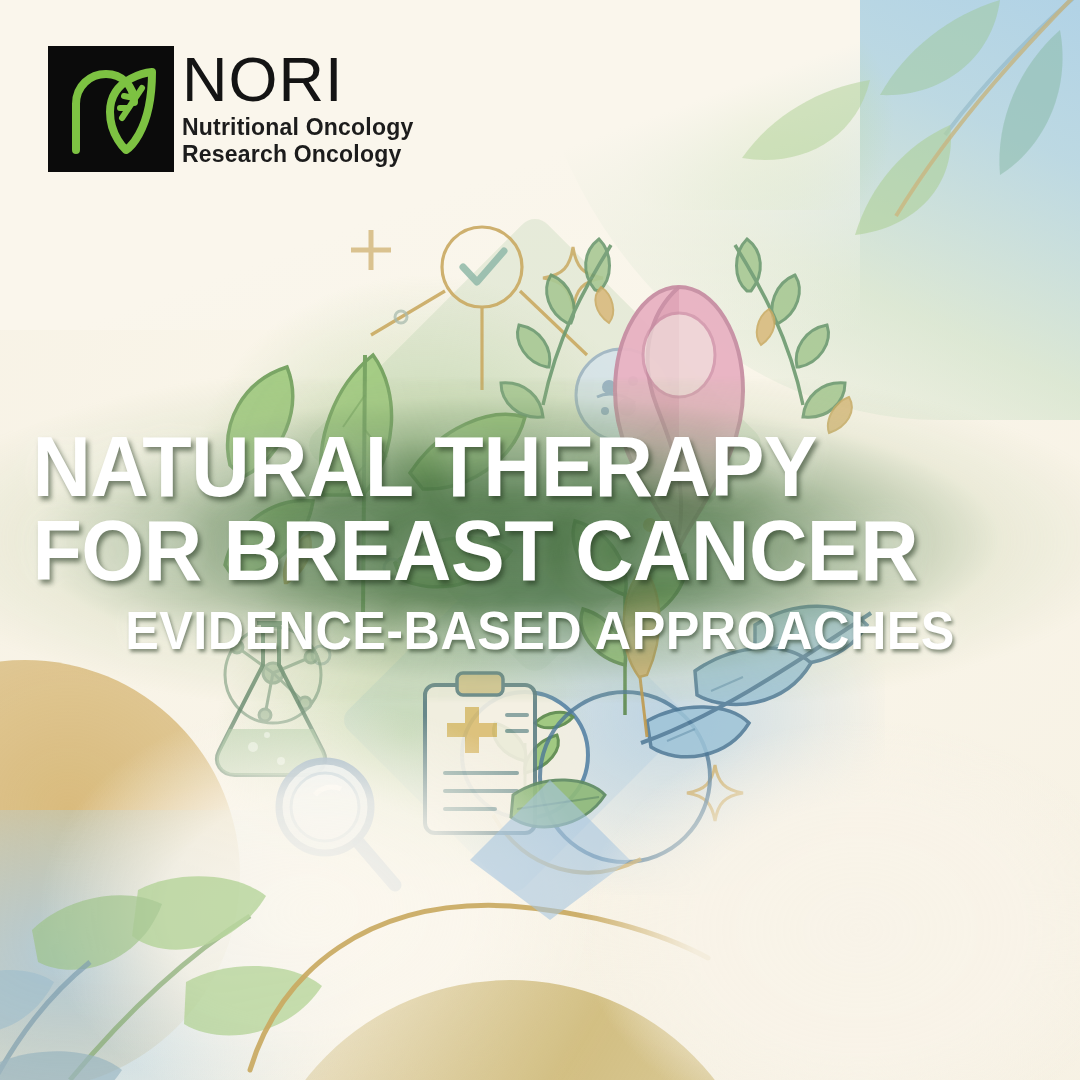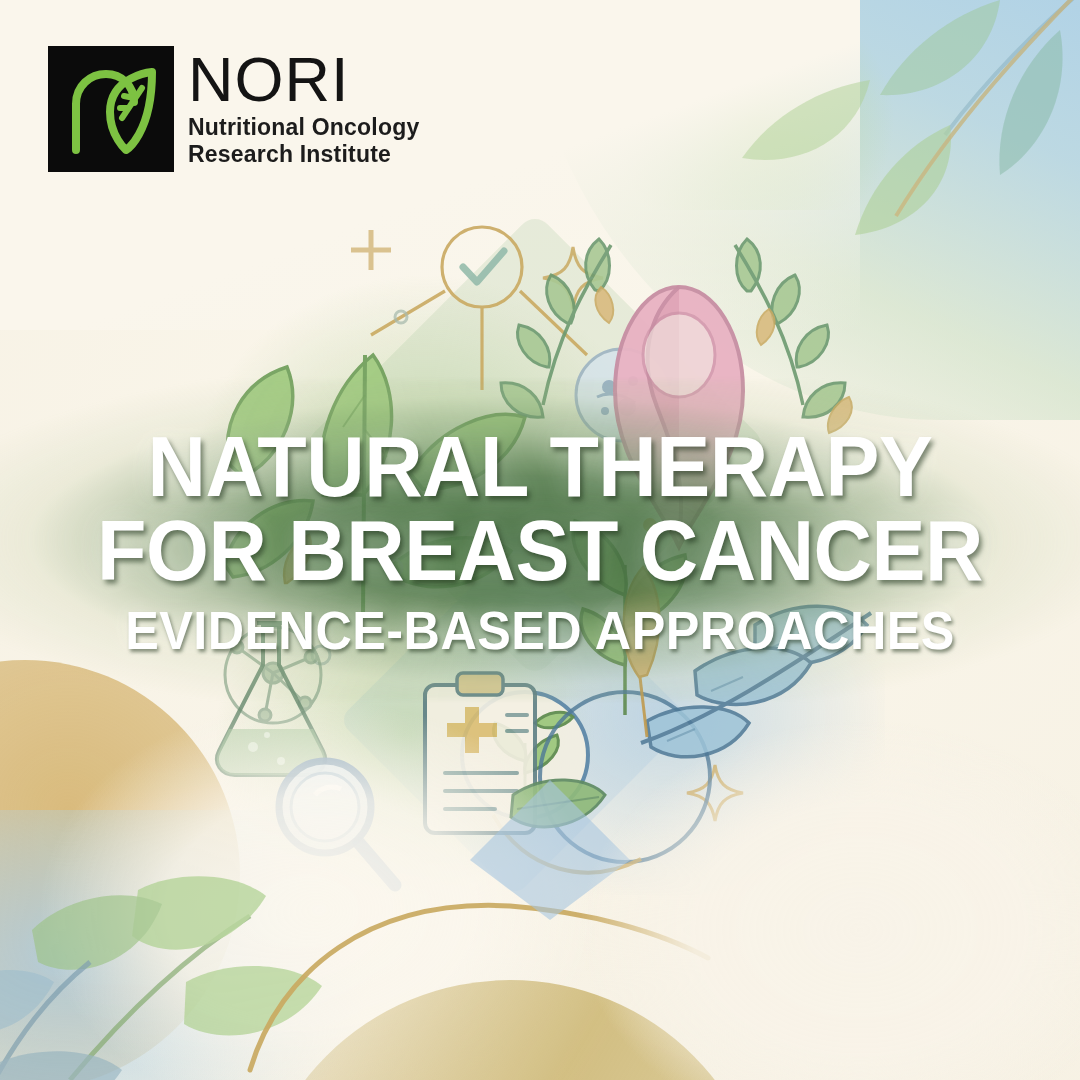--- a/index.html
+++ b/index.html
@@ -133,21 +133,21 @@
     left: 48px; top: 46px;
     display: flex;
     align-items: center;
   }
   .logo-mark {
     width: 126px; height: 126px;
     background: #0B0B0B;
     display: block;
   }
   .logo-text {
-    margin-left: 14px;
+    margin-left: 8px;
     display: flex;
     flex-direction: column;
     justify-content: center;
   }
   .logo-name {
     font-size: 63px;
     line-height: 0.93;
     font-weight: 400;
     letter-spacing: 1px;
     color: #141414;
@@ -160,21 +160,21 @@
     color: #1C1C1C;
     font-weight: 700;
     letter-spacing: 0.2px;
   }
 
   
   .headline {
     position: absolute;
     left: 0; right: 0;
     top: 424px;
-    text-align: center;
+    text-align: left;
     z-index: 6;
   }
   .hl-line {
     color: #FFFFFF;
     font-weight: 700;
     font-size: 86px;
     line-height: 0.98;
     letter-spacing: -0.5px;
     transform: scaleX(0.94);
     text-shadow:
@@ -482,21 +482,21 @@
       <g stroke="#7DC242" stroke-width="6" fill="none" stroke-linecap="round">
         <path d="M94 42 L74 72"></path>
         <path d="M86 52 L76 50"></path>
         <path d="M80 62 L72 62"></path>
       </g>
     </svg>
     <div class="logo-text">
       <div class="logo-name">NORI</div>
       <div class="logo-sub">
         <div>Nutritional Oncology</div>
-        <div>Research Institute</div>
+        <div>Research Oncology</div>
       </div>
     </div>
   </div>
 
   <div class="headline">
     <div class="hl-line">NATURAL THERAPY</div>
     <div class="hl-line">FOR BREAST CANCER</div>
   </div>
 
   <div class="subhead">EVIDENCE-BASED APPROACHES</div>

